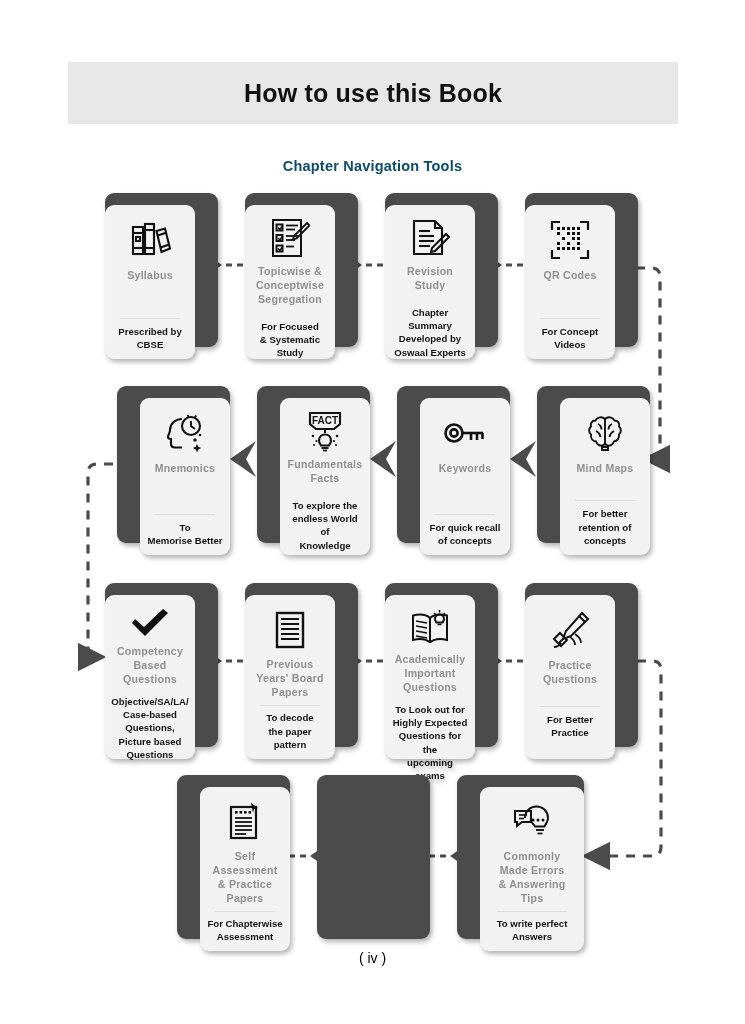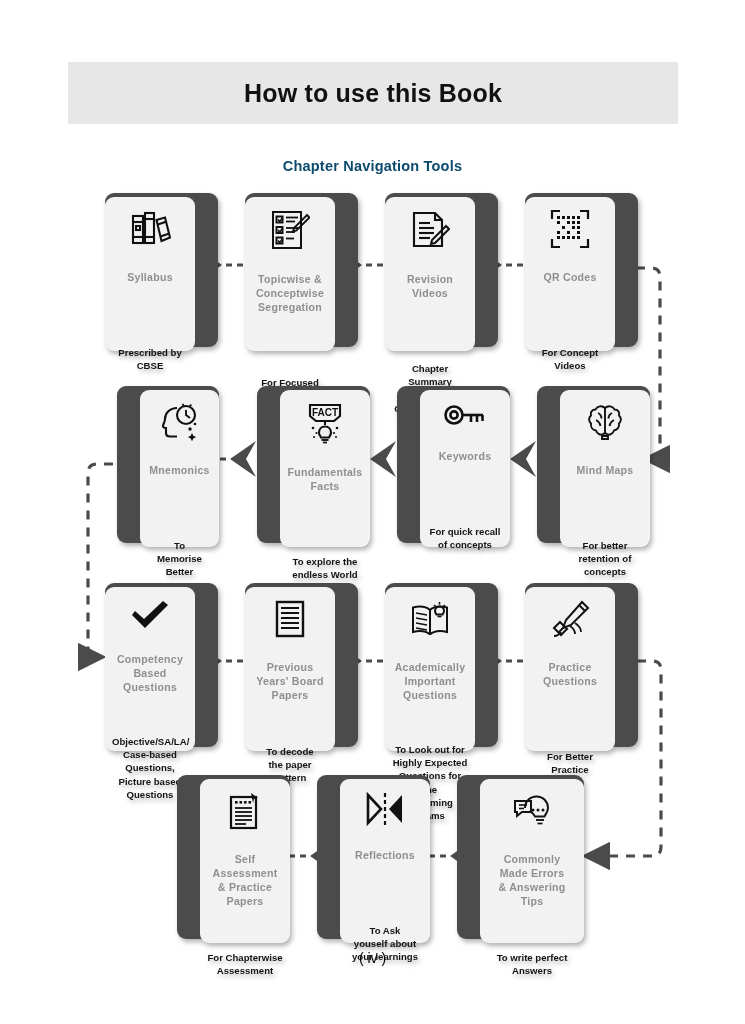--- a/index.html
+++ b/index.html
@@ -35,25 +35,24 @@
   .card {
     position: absolute;
     border-radius: 9px;
     filter: drop-shadow(2px 3px 2.5px rgba(0,0,0,.30));
   }
   .card .slab {
     position: absolute; top: 0; width: 100%; height: 100%;
     background: #4b4b4b; border-radius: 9px;
   }
   .card .body {
-    position: absolute; top: 4px; height: 100%;
+    position: absolute; top: 12px; height: 100%;
     background: #f2f2f2; border-radius: 9px;
-    display: flex; flex-direction: column; 
+    display: flex; flex-direction: column; align-items: center;
     padding: 9px 7px 8px 7px;
-    gap: 16px;
   }
   
   .card.dir-r .body { left: 0; right: 23px; }
   .card.dir-r .slab { left: 0; right: 0; }
   
   .card.dir-l .body { left: 23px; right: 0; }
   .card.dir-l .slab { left: 0; right: 0; }
 
   .icon-wrap {
     height: 46px; display: flex; align-items: center; justify-content: center;
@@ -205,21 +204,21 @@
               <path d="M25,4 v7 h7"></path>
               <line x1="9" y1="14" x2="20" y2="14"></line>
               <line x1="9" y1="19" x2="24" y2="19"></line>
               <line x1="9" y1="24" x2="24" y2="24"></line>
               <line x1="9" y1="29" x2="20" y2="29"></line>
               <path d="M36,17 l3,3 l-14,14 l-4,1 l1,-4 Z" stroke-width="2"></path>
             </g>
           </svg>
         </div>
         <div class="card-title">Revision
-Videos</div>
+Study</div>
         <div class="spacer" style="flex:1 1 auto"></div>
         <div class="sep"></div>
         <div class="card-desc">Chapter Summary
 Developed by
 Oswaal Experts</div>
       </div>
     </div>
 
     <div class="card dir-r" style="left:525px; top:193px; width:113px; height:154px;">
       <div class="slab"></div>
@@ -257,21 +256,21 @@
           </svg>
         </div>
         <div class="card-title">QR Codes</div>
         <div class="spacer" style="flex:1 1 auto"></div>
         <div class="sep"></div>
         <div class="card-desc">For Concept
 Videos</div>
       </div>
     </div>
 
-    <div class="card dir-l" style="left:117px; top:386px; width:102px; height:157px;">
+    <div class="card dir-l" style="left:117px; top:386px; width:113px; height:157px;">
       <div class="slab"></div>
       <div class="body">
         <div class="icon-wrap">
           <svg width="42" height="40" viewBox="0 0 42 40">
             <g fill="none" stroke="#111" stroke-width="2.1">
               <path d="M18,6 C11,6 6,11 6,17 C6,20 4,22 4,24 C4,25.5 6,26 7,26 L7,31 C7,33 8.5,34.5 11,34.5 L18,34.5"></path>
               <circle cx="27" cy="13" r="9"></circle>
               <path d="M27,8 V13 L31,16" stroke-width="1.9"></path>
               <path d="M25,4.5 l-1.5,-2.5" stroke-width="1.8"></path>
               <path d="M30.5,5 l1.7,-2.6" stroke-width="1.8"></path>
@@ -508,35 +507,20 @@
 &amp; Practice
 Papers</div>
         <div class="sep" style="margin:5px 0 5px 0"></div>
         <div class="card-desc">For Chapterwise
 Assessment</div>
       </div>
     </div>
 
     <div class="card dir-l" style="left:317px; top:775px; width:113px; height:164px;">
       <div class="slab"></div>
-      <div class="body">
-        <div class="icon-wrap">
-          <svg width="44" height="36" viewBox="0 0 44 36">
-            <path d="M5,4 L18,18 L5,32 Z" fill="none" stroke="#111" stroke-width="2.6"></path>
-            <path d="M39,4 L26,18 L39,32 Z" fill="#111"></path>
-            <line x1="22" y1="2" x2="22" y2="34" stroke="#111" stroke-width="2.2" stroke-dasharray="4,3"></line>
-          </svg>
-        </div>
-        <div class="card-title">Reflections</div>
-        <div class="spacer" style="flex:1 1 auto"></div>
-        <div class="sep"></div>
-        <div class="card-desc">To Ask
-youself about
-your learnings</div>
-      </div>
     </div>
 
     <div class="card dir-l" style="left:457px; top:775px; width:127px; height:164px;">
       <div class="slab"></div>
       <div class="body">
         <div class="icon-wrap">
           <svg width="42" height="40" viewBox="0 0 42 40">
             <g fill="none" stroke="#111" stroke-width="2">
               <path d="M14,17 C14,10.5 19,5.5 25.5,5.5 C32,5.5 37,10.5 37,17 C37,21 34.5,23 33.5,25.5 L24,25.5 C23,23 20.5,21.5 19,19.5"></path>
               <line x1="25" y1="29" x2="33" y2="29" stroke-width="1.9"></line>

